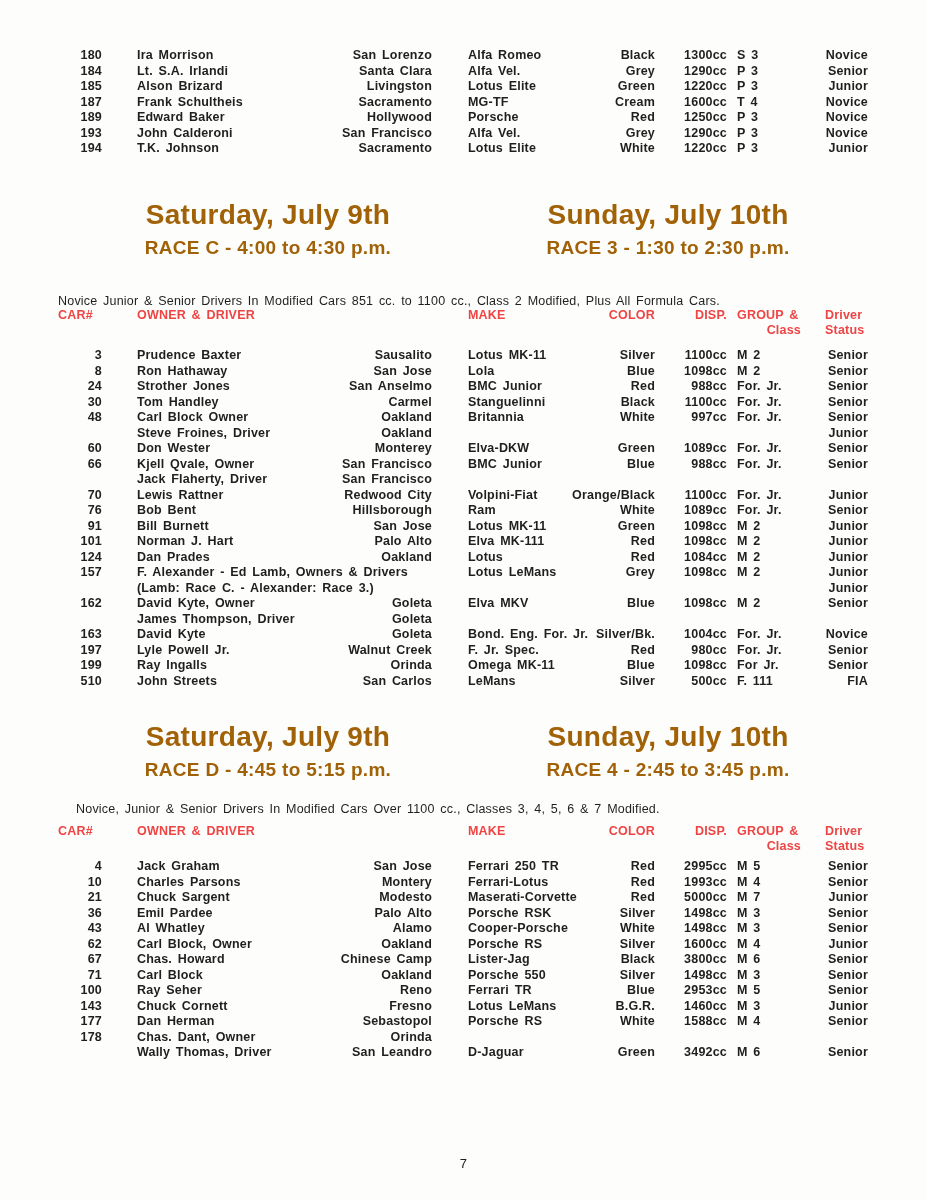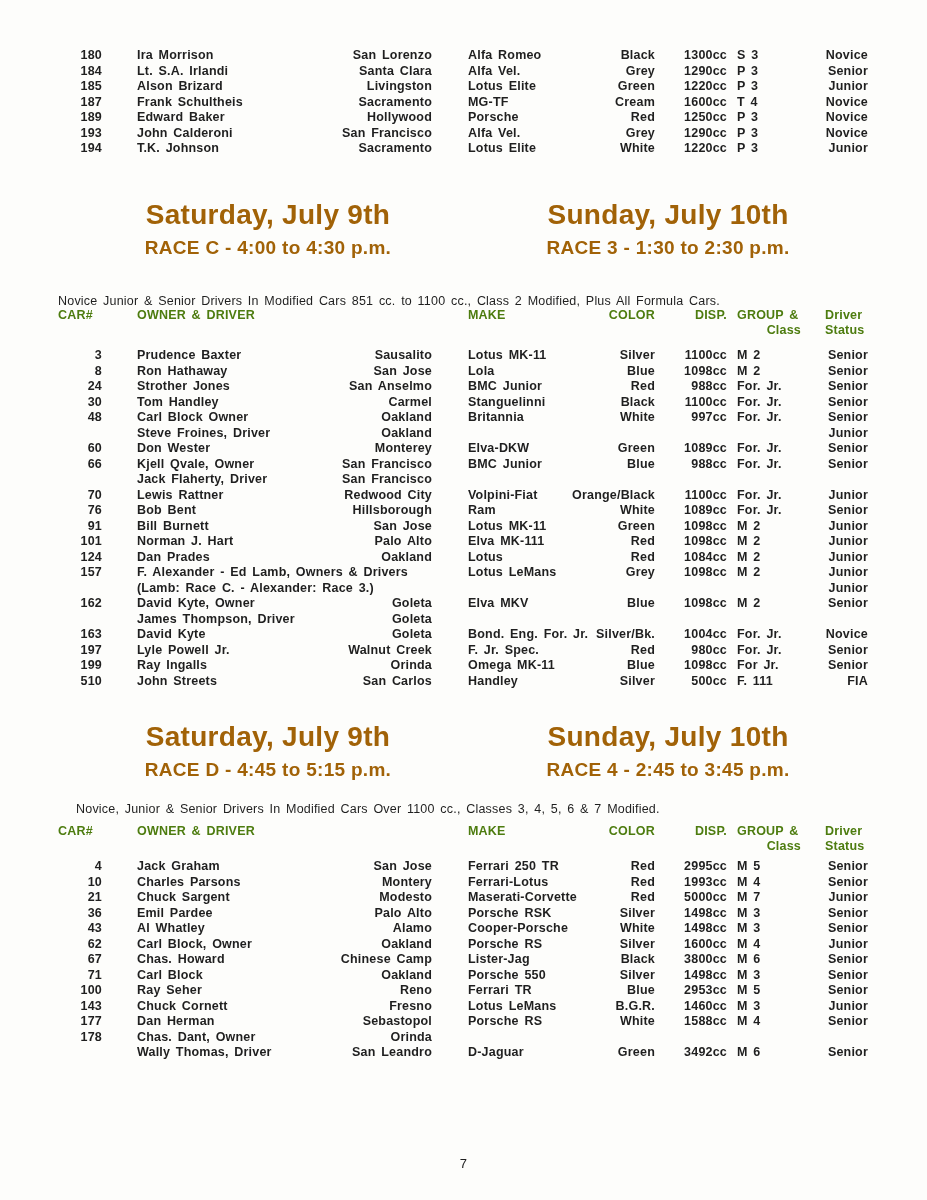--- a/index.html
+++ b/index.html
@@ -30,21 +30,21 @@
   .cell { white-space:nowrap; overflow:visible; }
   .c-car    { text-align:right; }
   .c-owner  { padding-left:35px; }
   .c-city   { text-align:right; }
   .c-make   { padding-left:36px; }
   .c-color  { text-align:right; }
   .c-disp   { text-align:right; }
   .c-group  { padding-left:10px; }
   .c-status { text-align:right; }
   
-  .hdr-row { line-height:15px; color:#4d7c0f; }
+  .hdr-row { line-height:15px; color:#ef4444; }
   .hdr-row .c-car { text-align:left; }
   .h-line2 { display:block; }
   .h-class { text-align:right; padding-right:6px; }
   .h-driver, .h-status { padding-left:18px; text-align:left; }
   .c-status.hdrcell { text-align:left; }
   
   .heading-block { text-align:center; color:#a16207; }
   .hb-left  { left:98px;  width:340px; }
   .hb-right { left:498px; width:340px; }
   .day  { font-size:28px; font-weight:700; letter-spacing:0.3px; line-height:30px; }
@@ -366,21 +366,21 @@
         <span class="cell c-make">Omega MK-11</span>
         <span class="cell c-color">Blue</span>
         <span class="cell c-disp">1098cc</span>
         <span class="cell c-group">For Jr.</span>
         <span class="cell c-status">Senior</span>
       </div>
       <div class="row">
         <span class="cell c-car">510</span>
         <span class="cell c-owner">John Streets</span>
         <span class="cell c-city">San Carlos</span>
-        <span class="cell c-make">Handley</span>
+        <span class="cell c-make">LeMans</span>
         <span class="cell c-color">Silver</span>
         <span class="cell c-disp">500cc</span>
         <span class="cell c-group">F. 111</span>
         <span class="cell c-status">FIA</span>
       </div>
     </div>
 
   <div class="abs heading-block hb-left" style="top:722px;">
     <div class="day">Saturday, July 9th</div>
     <div class="race">RACE D - 4:45 to 5:15 p.m.</div>

